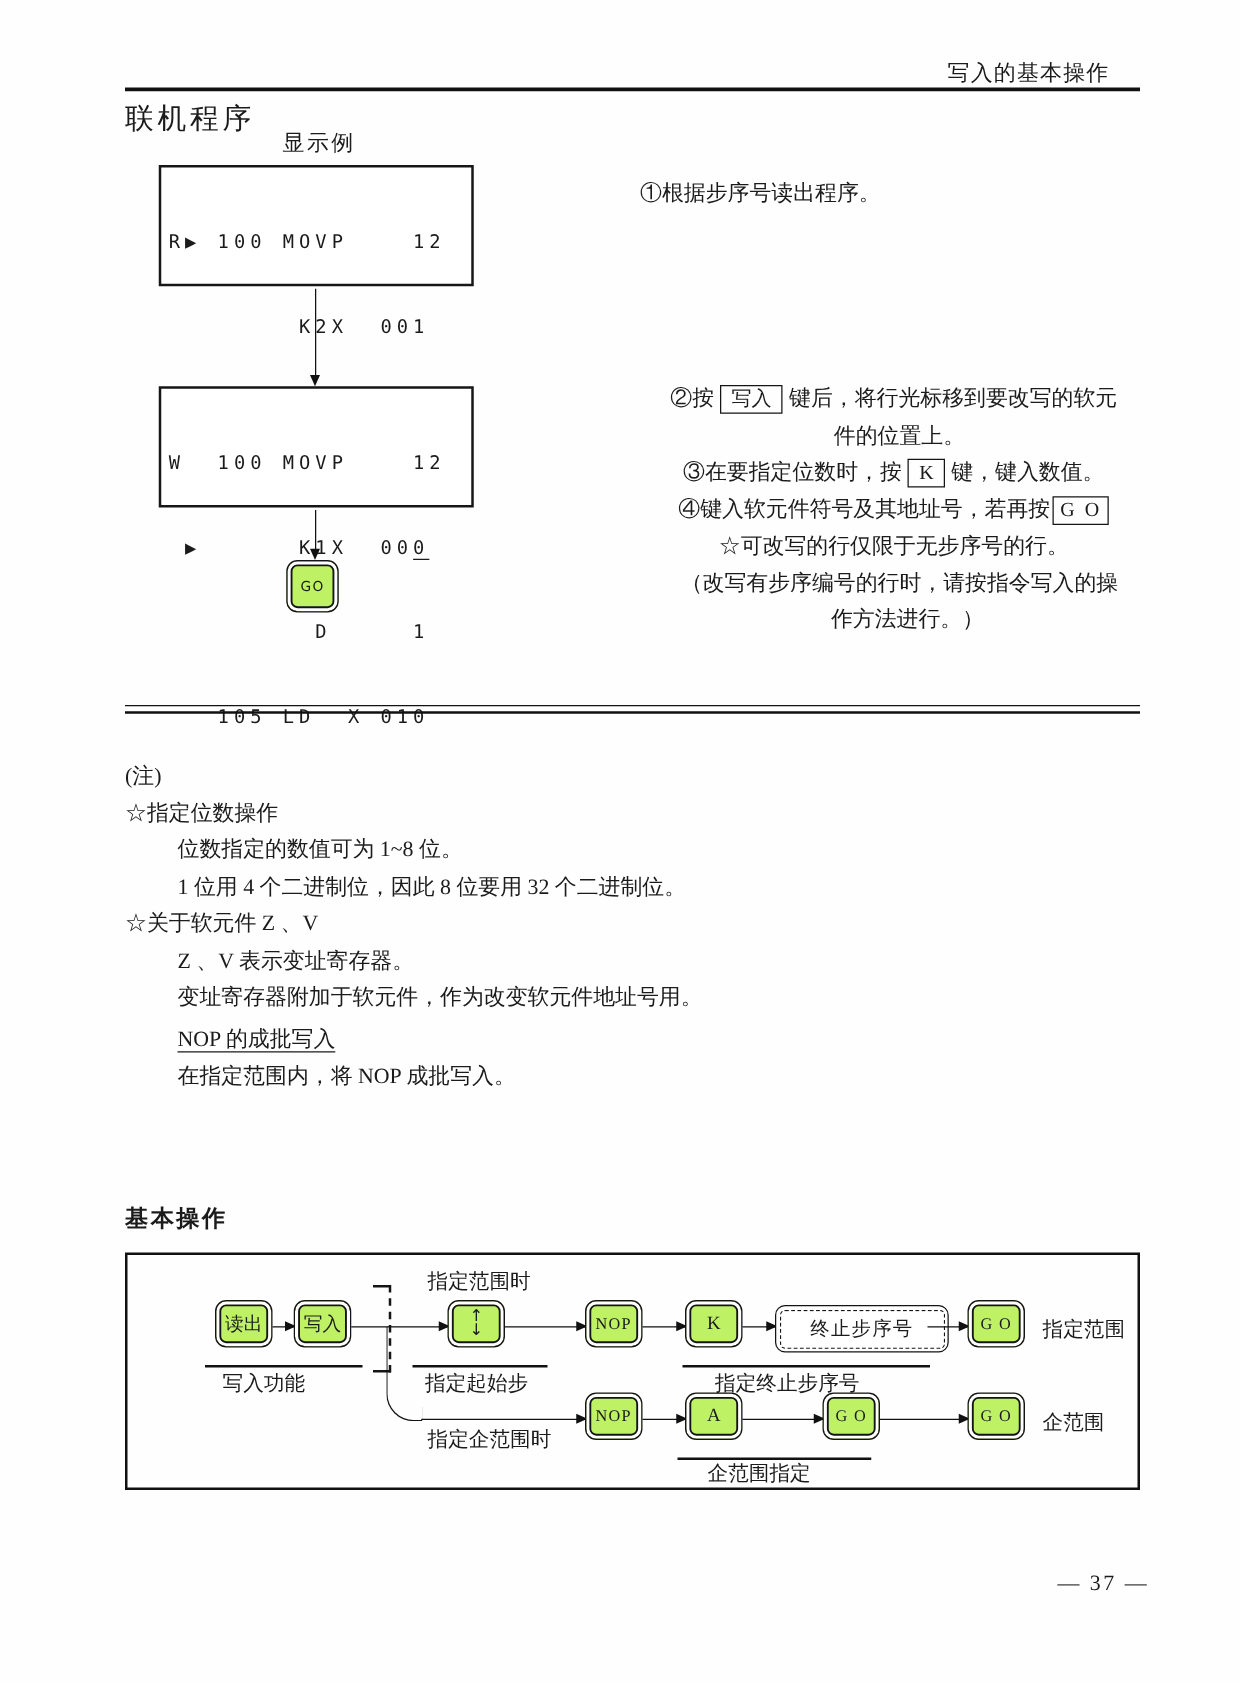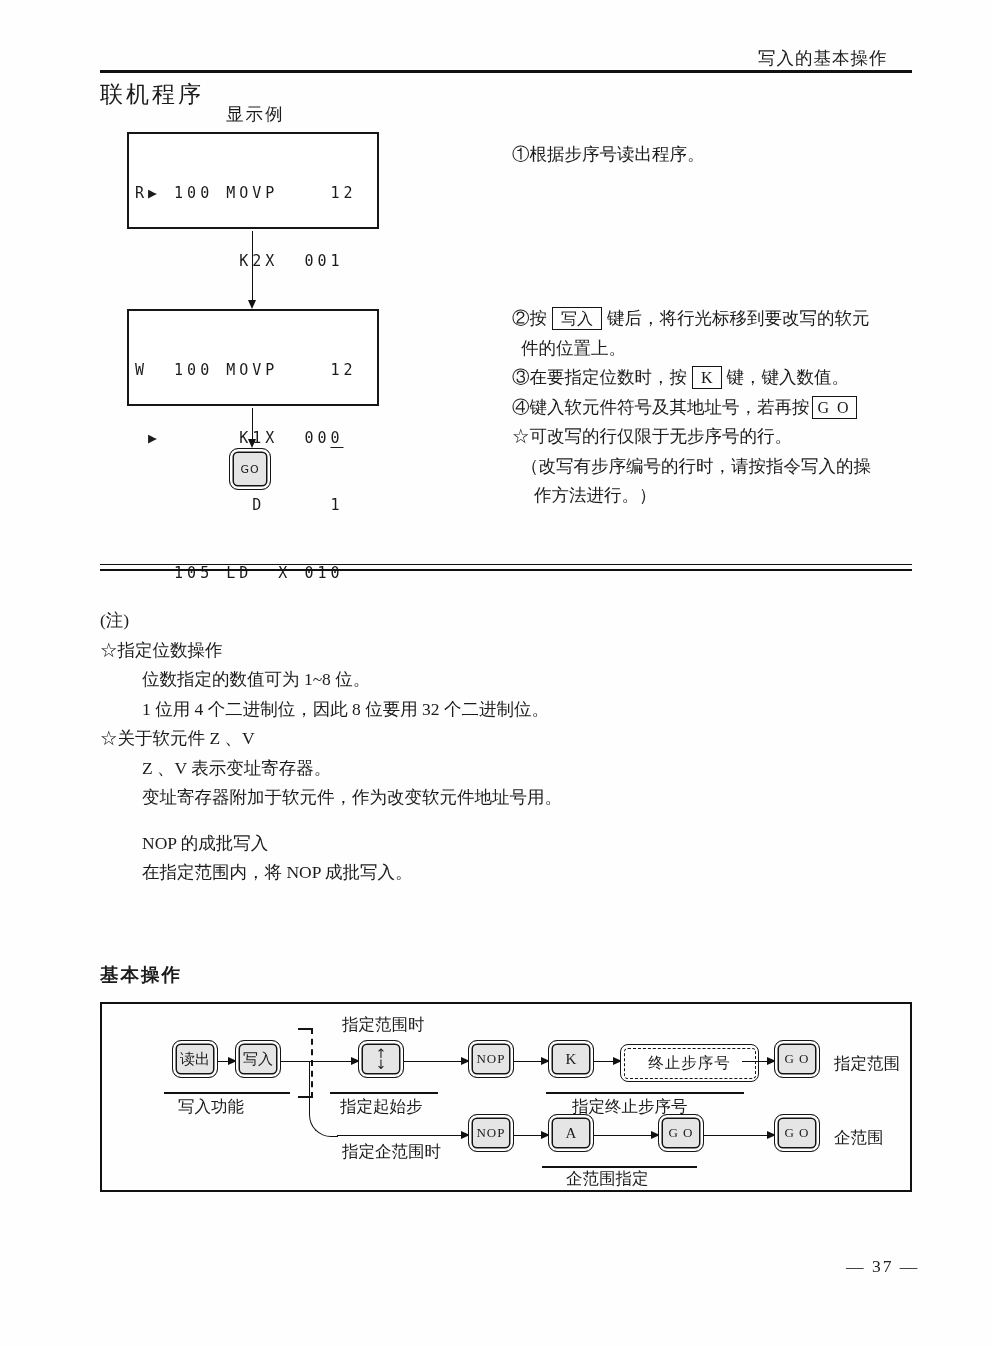--- a/index.html
+++ b/index.html
@@ -30,47 +30,47 @@
   .varrow { width:0; border-left:1.6px solid #111; }
   .varrow::after {
     content:""; position:absolute; left:-4.7px; bottom:-8px;
     border-top:9px solid #111; border-left:4.5px solid transparent; border-right:4.5px solid transparent;
   }
   .va1 { left:252px; top:231px; height:70px; }
   .va2 { left:252px; top:408px; height:32px; }
 
   
   .key {
-    border:1.6px solid #141414; border-radius:9px; background:#e5e5e5;
+    border:1.6px solid #141414; border-radius:9px; background:#bef264;
     box-shadow: inset 0 0 0 2.5px #fff, inset 0 0 0 4px #141414;
     display:flex; align-items:center; justify-content:center;
     box-sizing:border-box; text-align:center;
   }
   .gokey-main { left:229px; top:448px; width:42px; height:42px; font-size:11px; font-family:"DejaVu Sans", sans-serif; letter-spacing:1px; }
 
   
   .instr-step1 { left:512px; top:140px; font-size:17.5px; }
-  .instr-block { left:512px; top:304px; width:430px; font-size:17.5px; }
+  .instr-block { left:500px; top:304px; width:430px; font-size:17.5px;text-align:center; }
   .instr-line  { line-height:29.5px; }
   .ind1 { padding-left:9px;font-family:Liberation Serif, serif; }
   .ind2 { padding-left:22px; }
   .ikey {
     display:inline-block; border:1.6px solid #141414; line-height:21px;
     padding:0 8px; margin:0 5px; font-size:16px;
   }
   .ikey.go { margin-left:2px; margin-right:0; letter-spacing:2px; padding:0 5px; }
 
   
   .divider { left:100px; top:564px; width:812px; height:4px;
     border-top:1.5px solid #111; border-bottom:2.5px solid #111; box-sizing:content-box; }
 
   
   .notes { left:100px; top:606px; width:720px; font-size:17.5px; line-height:29.5px; }
   .notes .indent { padding-left:42px; }
-  .nop-title { margin-top:16px; text-underline-offset:4px; width:fit-content; }
+  .nop-title { margin-top:4px; text-decoration:underline; text-underline-offset:4px; width:fit-content; }
 
   
   .bo-heading { left:100px; top:962px; font-family:"Liberation Sans", sans-serif; font-weight:700; font-size:18.5px; letter-spacing:2px; }
   .diagram { left:100px; top:1002px; width:812px; height:190px; border:2px solid #111; box-sizing:border-box; }
   .diagram .abs { position:absolute; }
   .dkey { width:46px; height:38px; font-size:15px; }
   .dkey.small-caps { font-family:"Liberation Serif", serif; font-size:13px; letter-spacing:1px; }
   .stacked { display:flex; flex-direction:column; line-height:11px; font-size:13px; font-family:"DejaVu Sans", sans-serif; }
   .arrow { height:0; border-top:1.6px solid #111; }
   .arrow::after {

